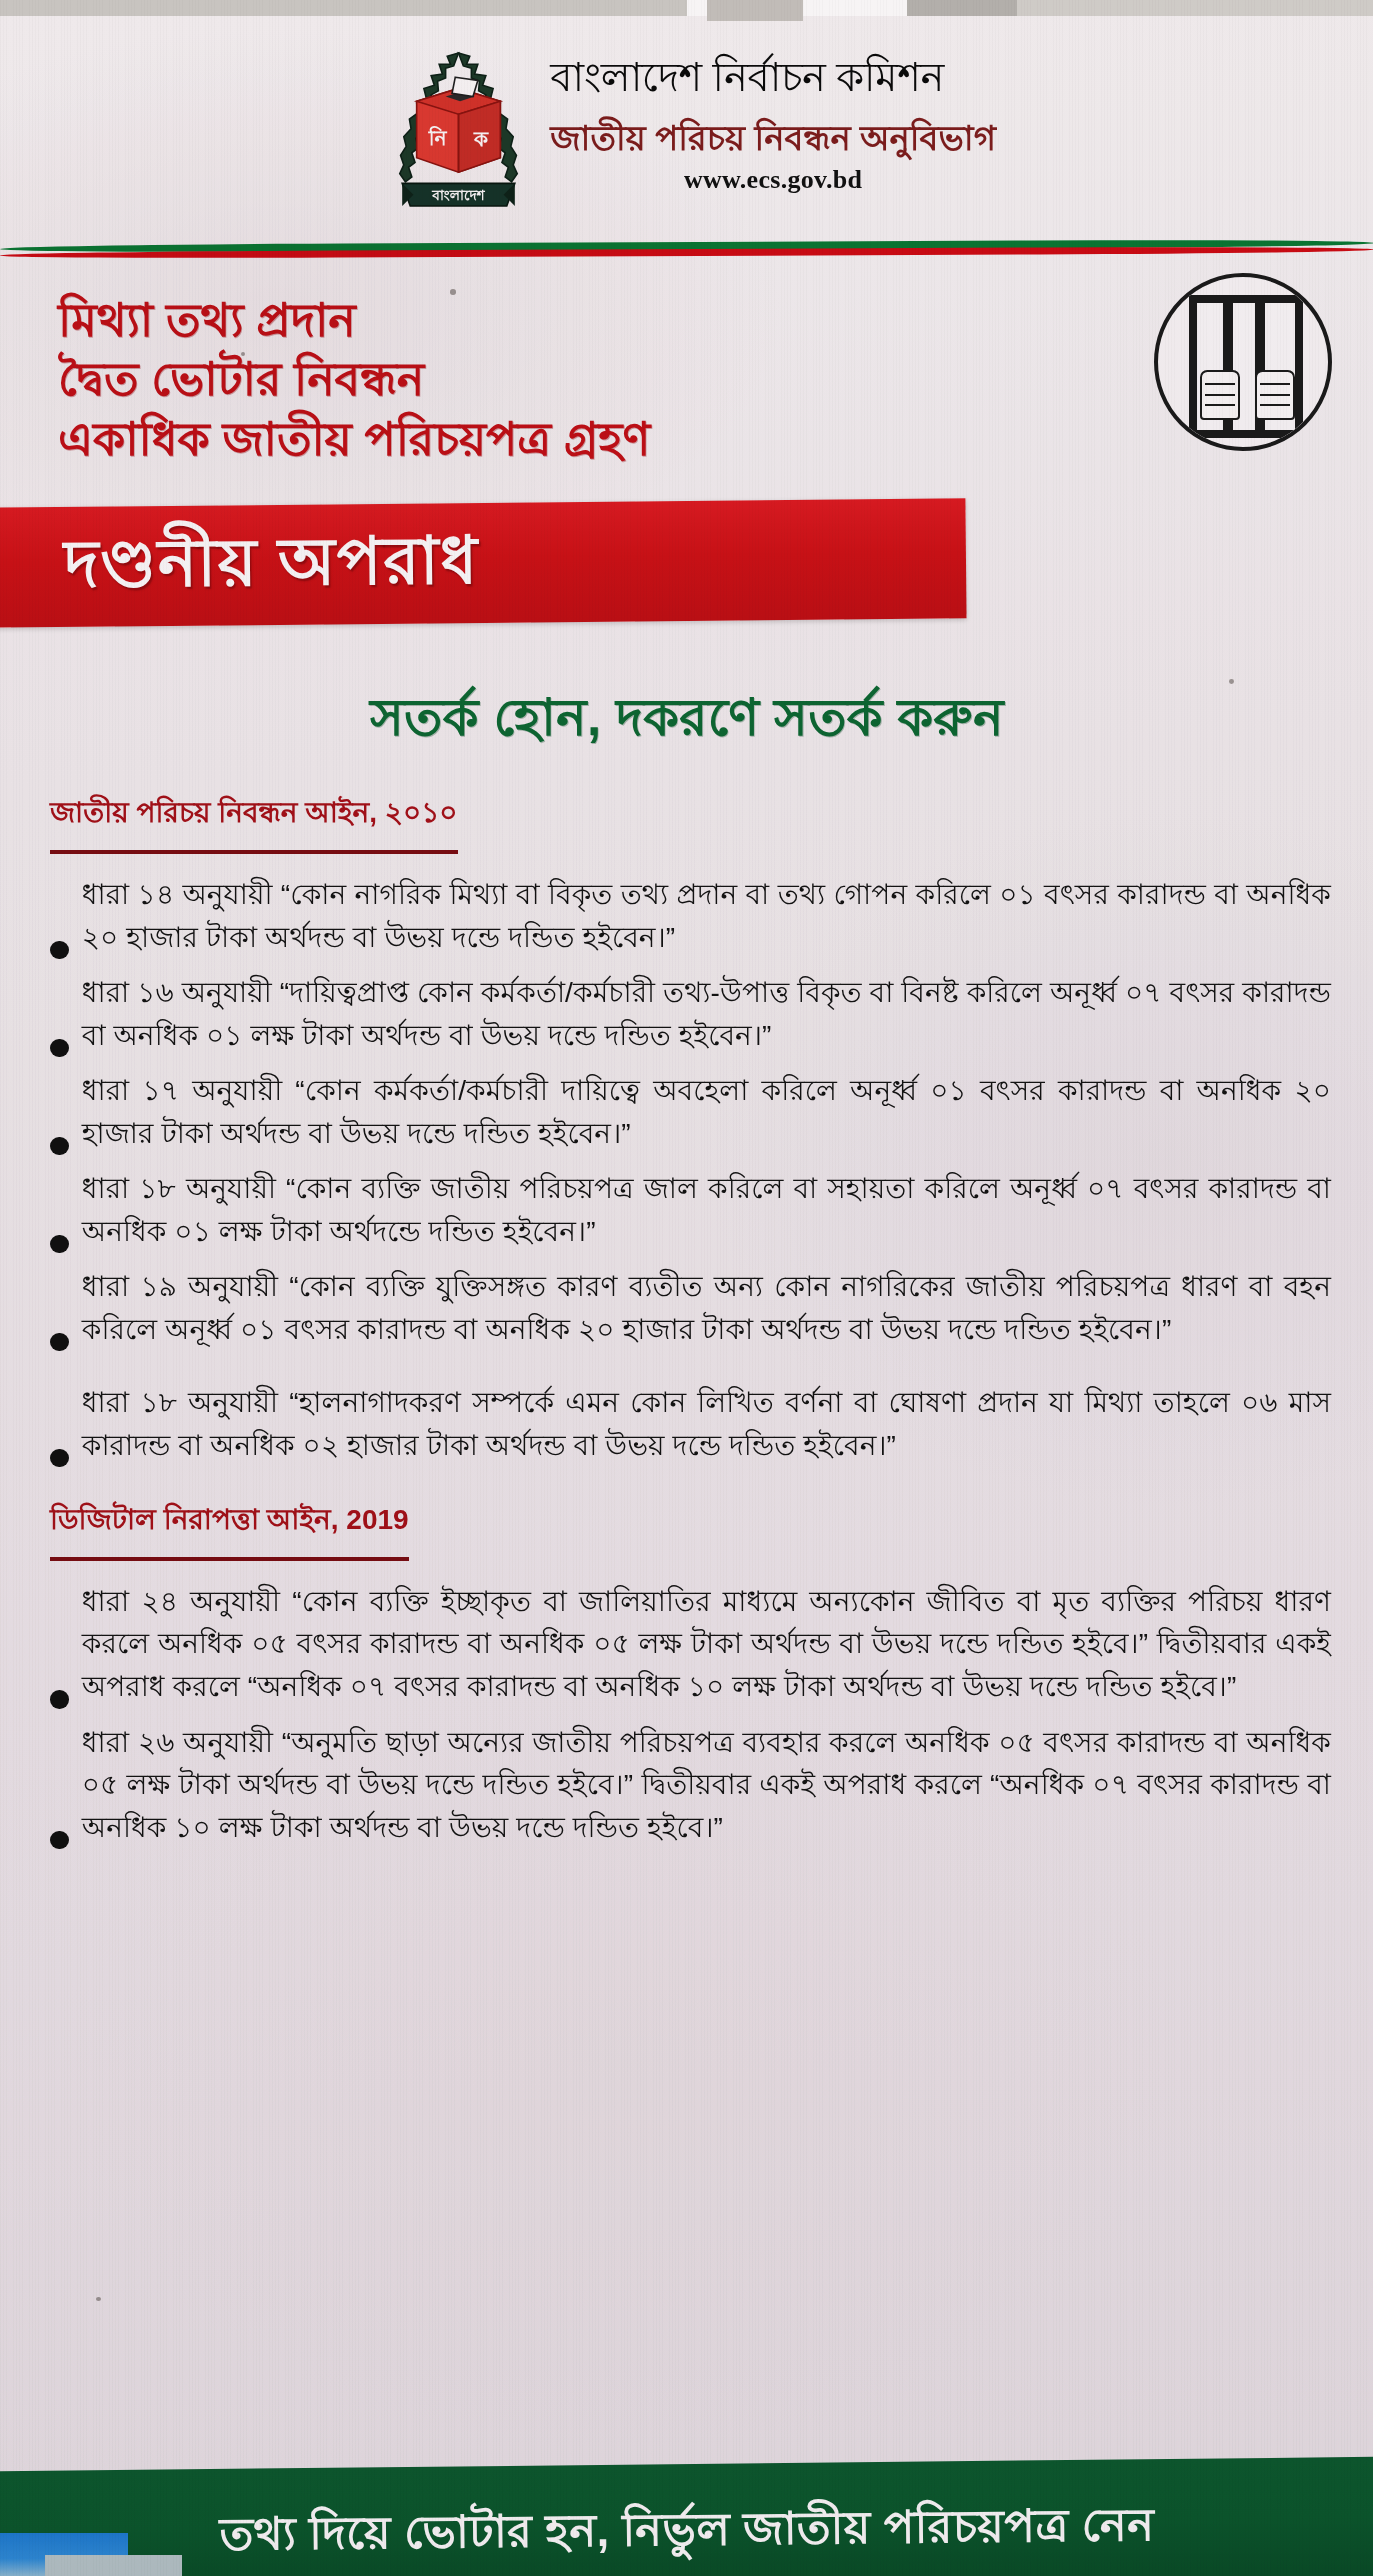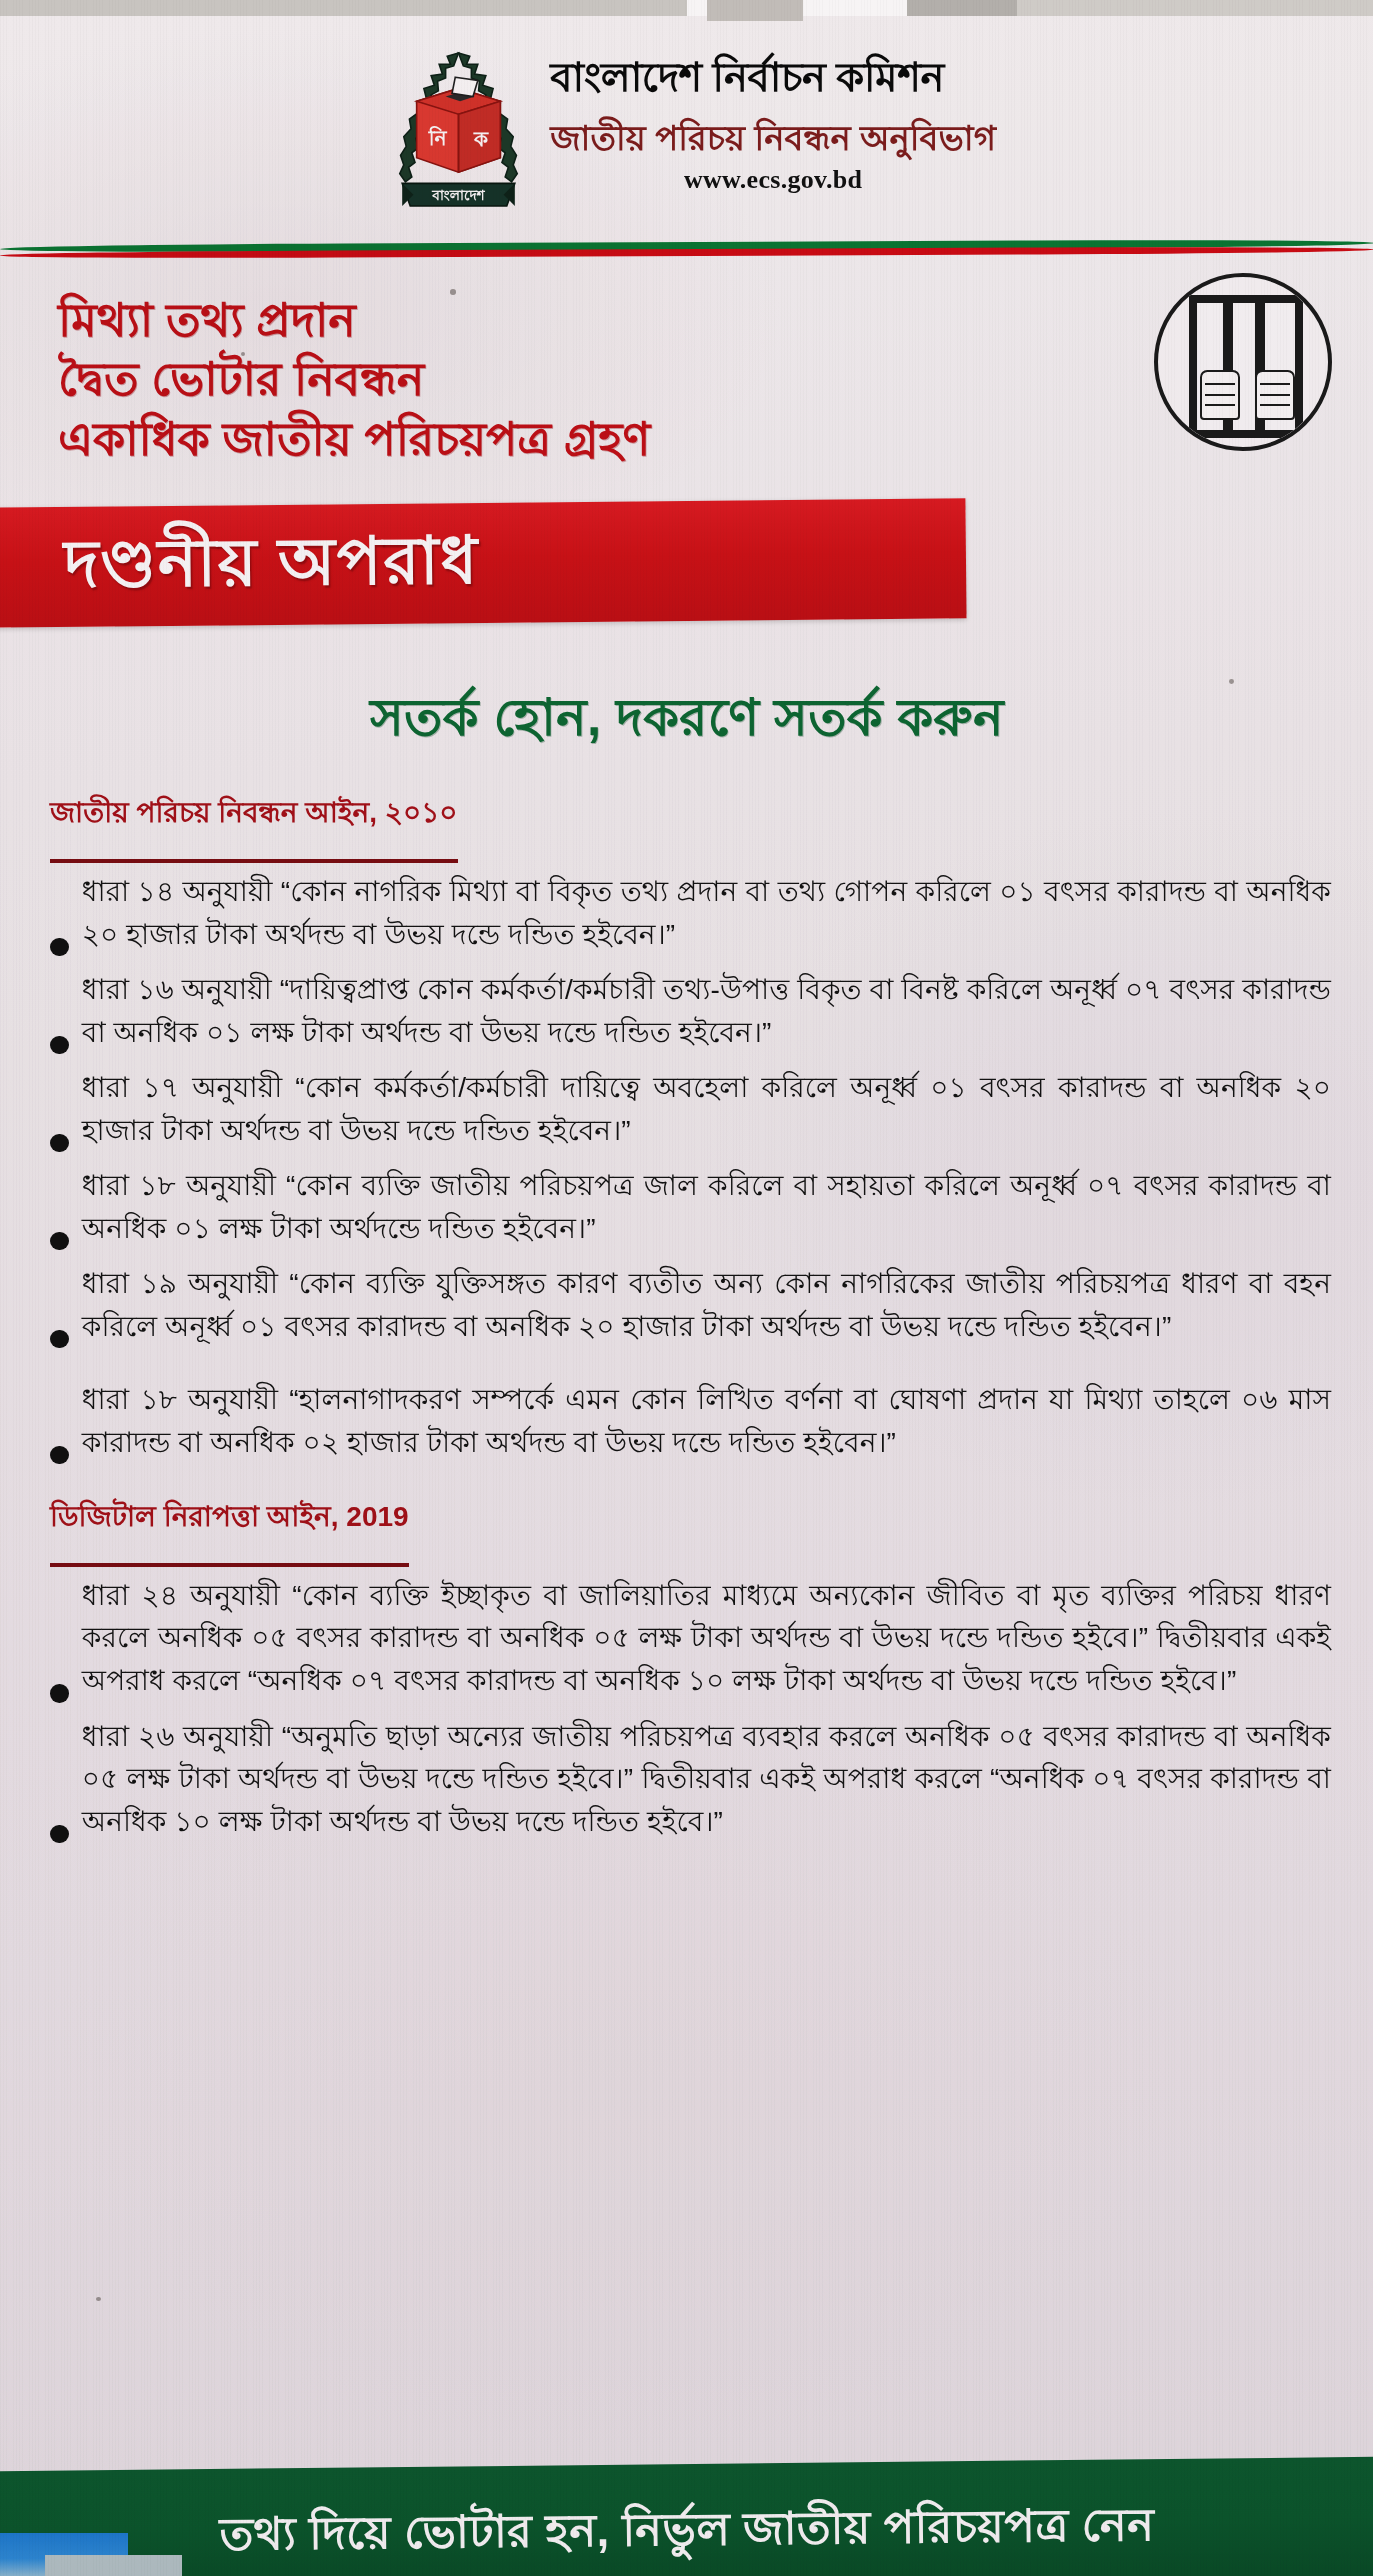--- a/index.html
+++ b/index.html
@@ -86,21 +86,21 @@
   }
 
   #header-text {
     padding-top: 11.2px;
     text-align: left;
   }
 
   .org-title {
     font-family: "Liberation Sans", "DejaVu Sans", sans-serif;
     font-size: 40px;
-    font-weight: 700;
+    font-weight: 400;
     color: #0a0a0a;
     line-height: 1.12;
     letter-spacing: -0.4px;
     white-space: nowrap;
   }
   .org-sub {
     font-family: "Liberation Sans", "DejaVu Sans", sans-serif;
     font-size: 34px;
     font-weight: 700;
     color: #7f1d1d;
@@ -263,23 +263,23 @@
   }
 
   .law-section { margin-bottom: 4.8px; }
 
   .law-heading {
     display: inline-block;
     font-family: "Liberation Sans", "DejaVu Sans", sans-serif;
     font-size: 28px;
     font-weight: 700;
     color: #a81119;
-    padding-bottom: 21px;
+    padding-bottom: 12px;
     border-bottom: 4px solid #7d0d13;
-    margin-bottom: 8px;
+    margin-bottom: 20px;
     white-space: nowrap;
   }
 
   .clause {
     display: flex;
     align-items: flex-end;
     margin-bottom: 13px;
   }
   .clause-bullet {
     flex: 0 0 27px;

